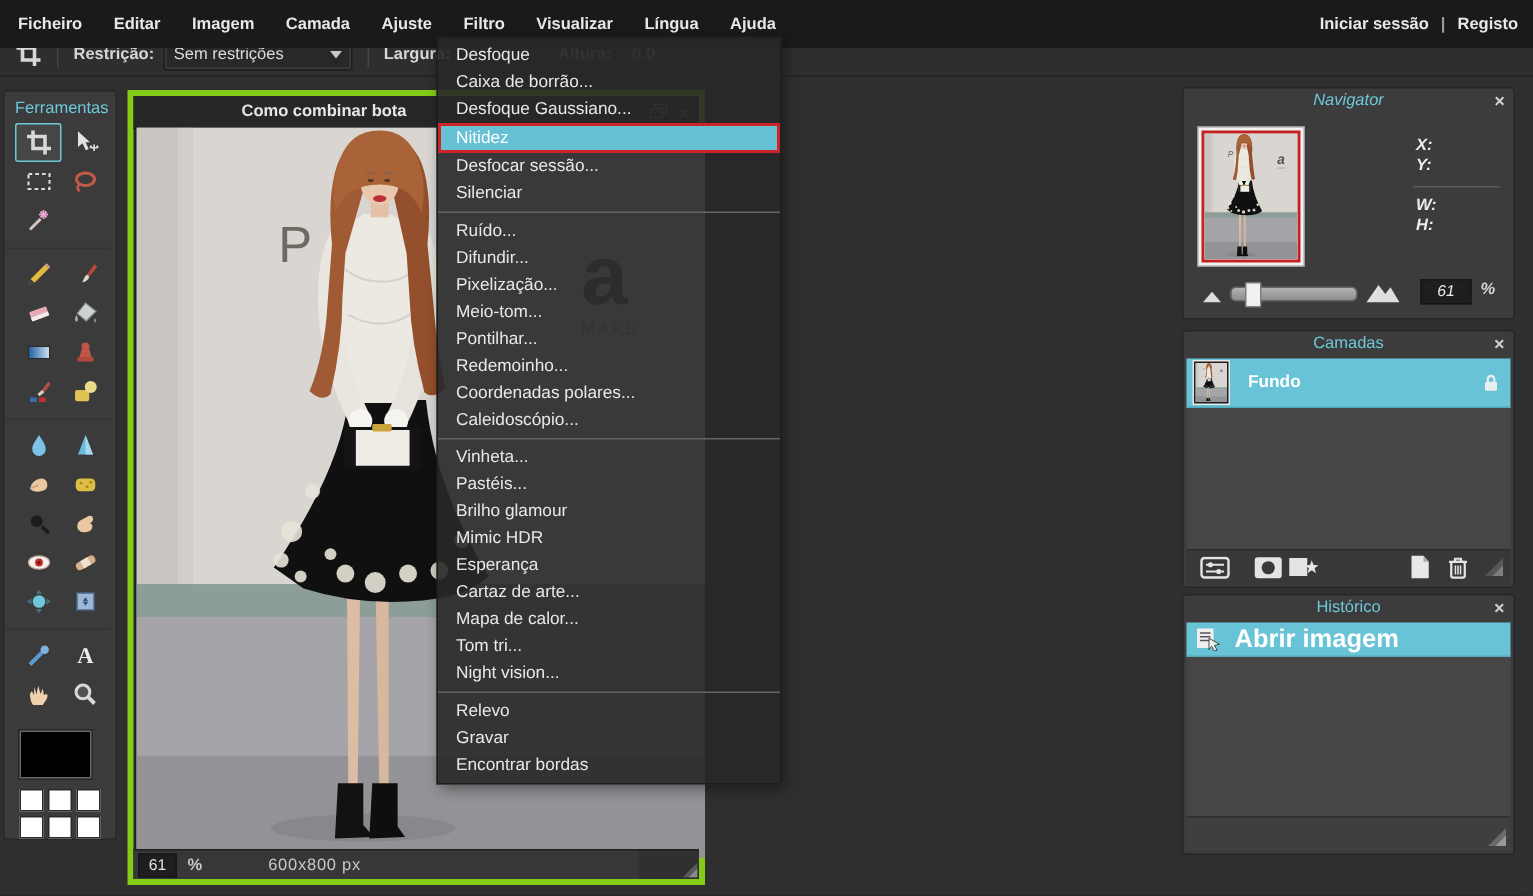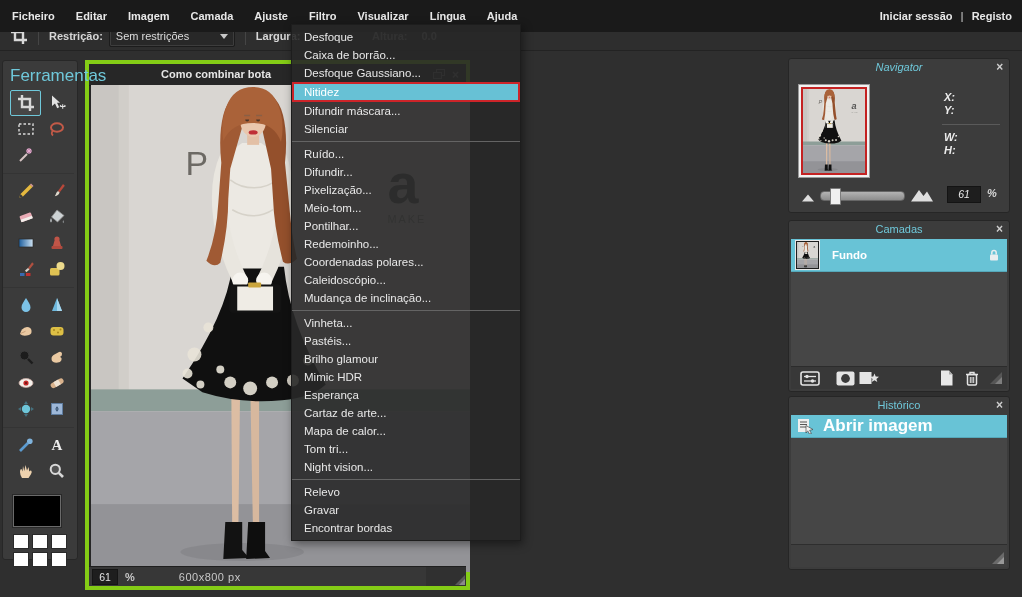--- a/index.html
+++ b/index.html
@@ -22,21 +22,21 @@
   .select{width:112px;height:19px;background:#282828;border:1px solid #1c1c1c;
           box-shadow:inset 0 0 0 1px #3d3d3d;border-radius:2px;display:flex;align-items:center;
           padding:0 6px;color:#dcdcdc;font-weight:normal;position:relative;cursor:pointer;}
   .caret{position:absolute;right:6px;top:7px;width:0;height:0;border-left:4px solid transparent;
          border-right:4px solid transparent;border-top:5px solid #c8c8c8;}
   .disabled{color:#8f8f8f;}
   .h-group{position:absolute;left:372px;display:flex;gap:8px;}
   
   .tools{position:absolute;left:2px;top:60px;width:76px;height:500px;background:#3b3b3b;
          border:1px solid #272727;border-radius:3px;box-sizing:border-box;z-index:3;}
-  .tools-title{color:#6fc8da;font-size:17px;padding:5px 0 3px 7px;}
+  .tools-title{color:#6fc8da;font-size:11px;padding:5px 0 3px 7px;}
   .tgroup{display:flex;flex-wrap:wrap;width:64px;padding:1px 0 3px 7px;}
   .tgroup + .tgroup{border-top:1px solid #343434;margin-top:2px;padding-top:4px;}
   .tool{display:inline-flex;width:31px;height:26px;align-items:center;justify-content:center;cursor:pointer;box-sizing:border-box;}
   .tool.sel{border:1px solid #6fc8da;background:#464646;border-radius:2px;}
   .tool svg{display:block;}
   .swatches{padding:8px 0 0 10px;}
   .main-swatch{width:46px;height:30px;border:1px solid #6a6a6a;box-shadow:0 0 0 1px #292929;cursor:pointer;}
   .mini{display:grid;grid-template-columns:repeat(3,16px);gap:3px;margin-top:7px;}
   .mini div{width:14px;height:13px;border:1px solid #2a2a2a;cursor:pointer;}
   
@@ -659,32 +659,31 @@
           </svg>
       </span>
     </div>
   </aside>
 
   <div class="fmenu" id="filtermenu">
       <div class="mitem">Desfoque</div>
       <div class="mitem">Caixa de borrão...</div>
       <div class="mitem">Desfoque Gaussiano...</div>
       <div class="mitem hl" style="background: rgb(103, 193, 213); border-color: rgb(205, 36, 41);">Nitidez</div>
-      <div class="mitem">Difundir máscara...</div>
+      <div class="mitem">Desfocar sessão...</div>
       <div class="mitem">Silenciar</div>
       <div class="msep"></div>
       <div class="mitem">Ruído...</div>
       <div class="mitem">Difundir...</div>
       <div class="mitem">Pixelização...</div>
       <div class="mitem">Meio-tom...</div>
       <div class="mitem">Pontilhar...</div>
       <div class="mitem">Redemoinho...</div>
       <div class="mitem">Coordenadas polares...</div>
       <div class="mitem">Caleidoscópio...</div>
-      <div class="mitem">Mudança de inclinação...</div>
       <div class="msep"></div>
       <div class="mitem">Vinheta...</div>
       <div class="mitem">Pastéis...</div>
       <div class="mitem">Brilho glamour</div>
       <div class="mitem">Mimic HDR</div>
       <div class="mitem">Esperança</div>
       <div class="mitem">Cartaz de arte...</div>
       <div class="mitem">Mapa de calor...</div>
       <div class="mitem">Tom tri...</div>
       <div class="mitem">Night vision...</div>

